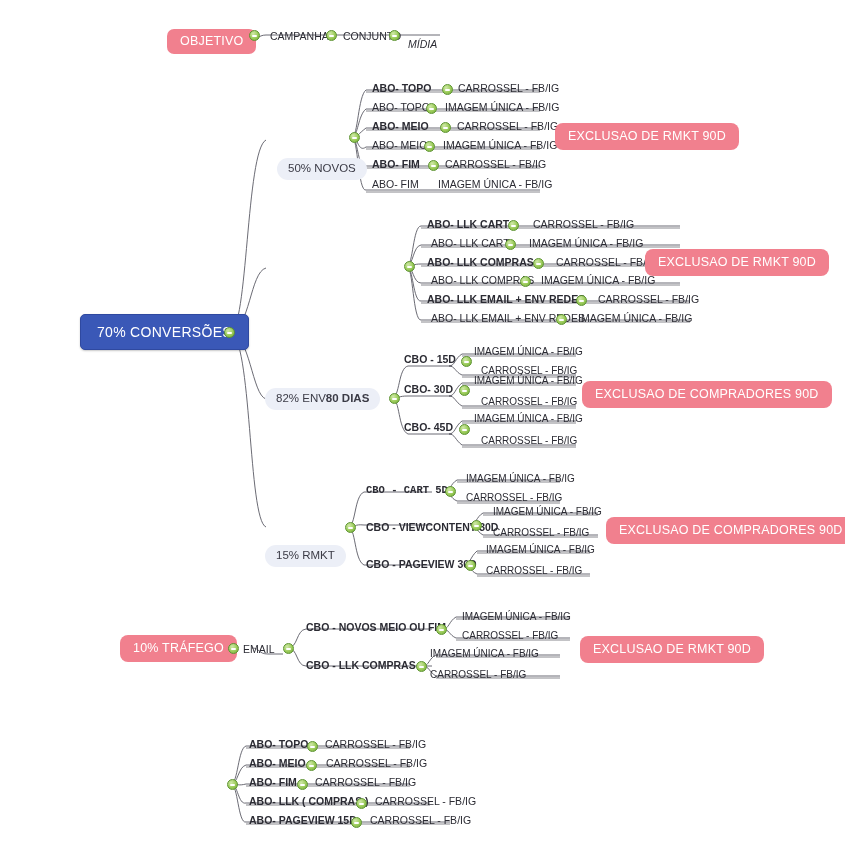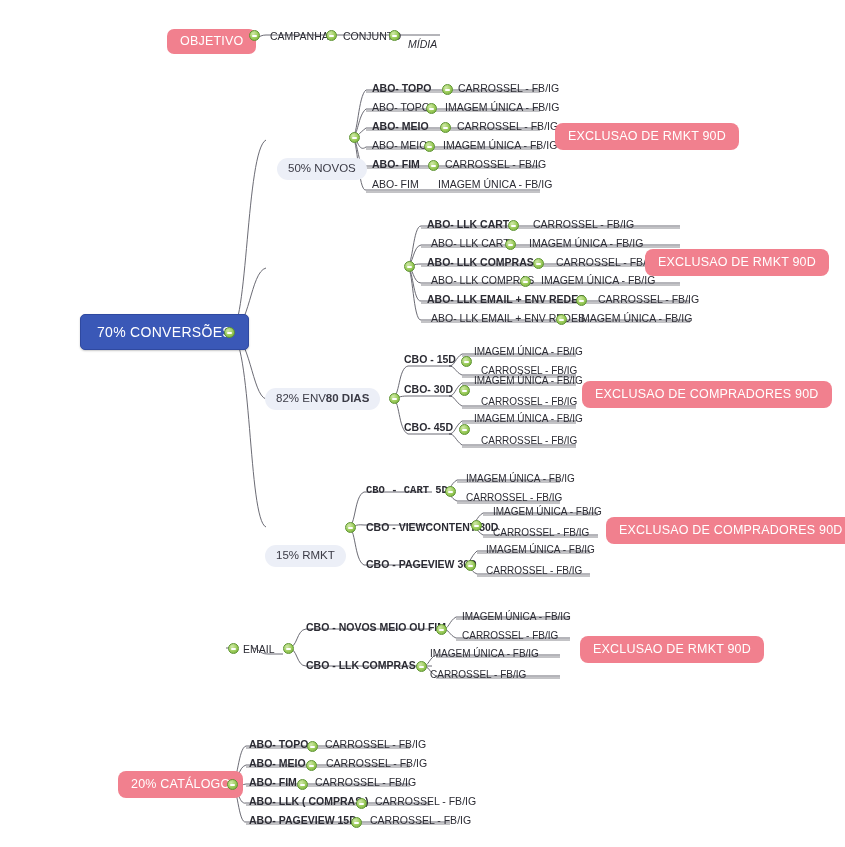--- a/index.html
+++ b/index.html
@@ -333,41 +333,41 @@
 
   <div class="leaf b" style="left:366px; top:559px;">CBO - PAGEVIEW 30D</div>
   <div class="toggle" style="left:465px; top:560px;"></div>
   <div class="leaf small" style="left:486px; top:545px;">IMAGEM ÚNICA - FB/IG</div>
   <div class="leaf small" style="left:486px; top:566px;">CARROSSEL - FB/IG</div>
 
   <div class="node pill-pink tall" style="left:606px; top:517px;">
     <span>EXCLUSAO DE COMPRADORES 90D</span>
   </div>
 
+  <div class="node pill-pink tall" style="left:120px; top:635px;">
+    <span>10% TRÁFEGO</span>
+  </div>
   <div class="toggle" style="left:228px; top:643px;"></div>
   <div class="plain" style="left:243px; top:644px;">EMAIL</div>
   <div class="toggle" style="left:283px; top:643px;"></div>
 
   <div class="leaf b" style="left:306px; top:622px;">CBO - NOVOS MEIO OU FIM</div>
   <div class="toggle" style="left:436px; top:624px;"></div>
   <div class="leaf small" style="left:462px; top:612px;">IMAGEM ÚNICA - FB/IG</div>
   <div class="leaf small" style="left:462px; top:631px;">CARROSSEL - FB/IG</div>
 
   <div class="leaf b" style="left:306px; top:660px;">CBO - LLK COMPRAS</div>
   <div class="toggle" style="left:416px; top:661px;"></div>
   <div class="leaf small" style="left:430px; top:649px;">IMAGEM ÚNICA - FB/IG</div>
   <div class="leaf small" style="left:430px; top:670px;">CARROSSEL - FB/IG</div>
 
   <div class="node pill-pink tall" style="left:580px; top:636px;">
     <span>EXCLUSAO DE RMKT 90D</span>
   </div>
 
-  <div class="node pill-pink tall" style="left:118px; top:771px;">
-    <span>20% CATÁLOGO</span>
-  </div>
   <div class="toggle" style="left:227px; top:779px;"></div>
 
   <div class="leaf b" style="left:249px; top:739px;">ABO- TOPO</div>
   <div class="toggle" style="left:307px; top:741px;"></div>
   <div class="leaf" style="left:325px; top:739px;">CARROSSEL - FB/IG</div>
 
   <div class="leaf b" style="left:249px; top:758px;">ABO- MEIO</div>
   <div class="toggle" style="left:306px; top:760px;"></div>
   <div class="leaf" style="left:326px; top:758px;">CARROSSEL - FB/IG</div>
 

